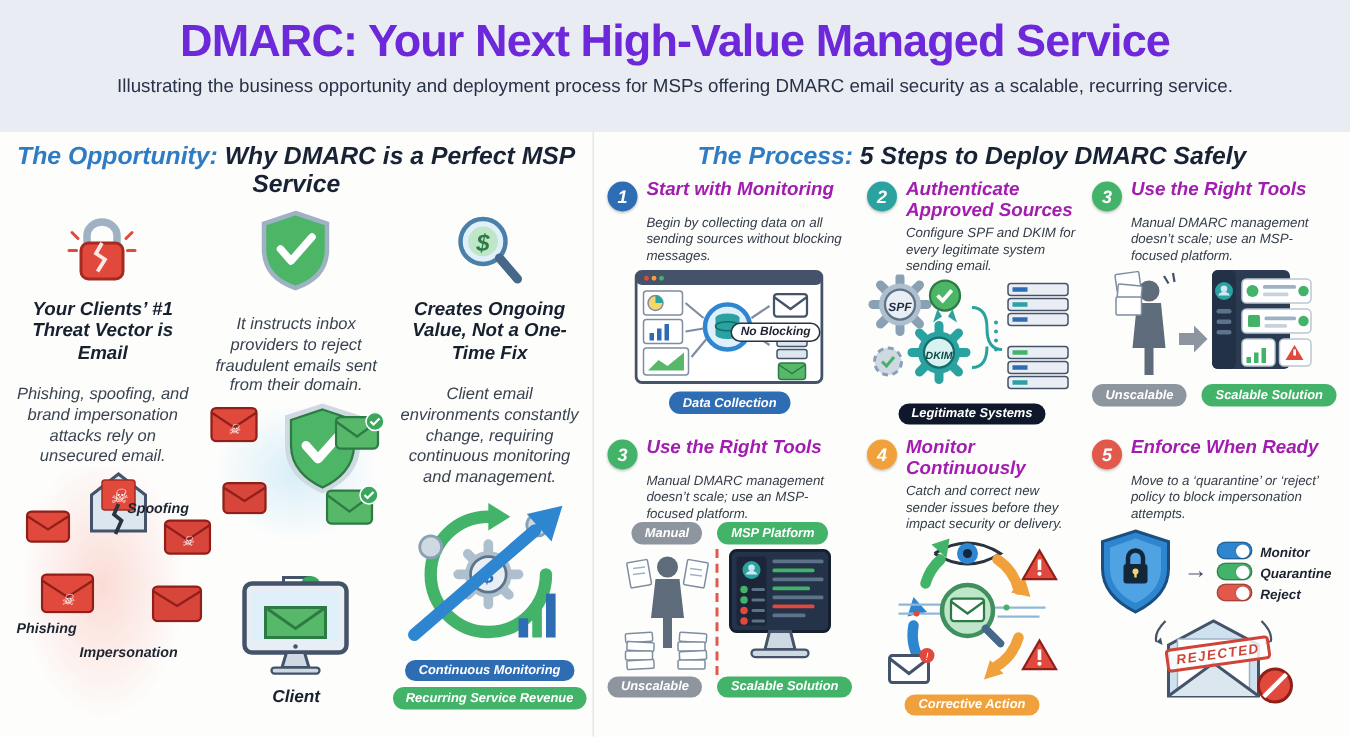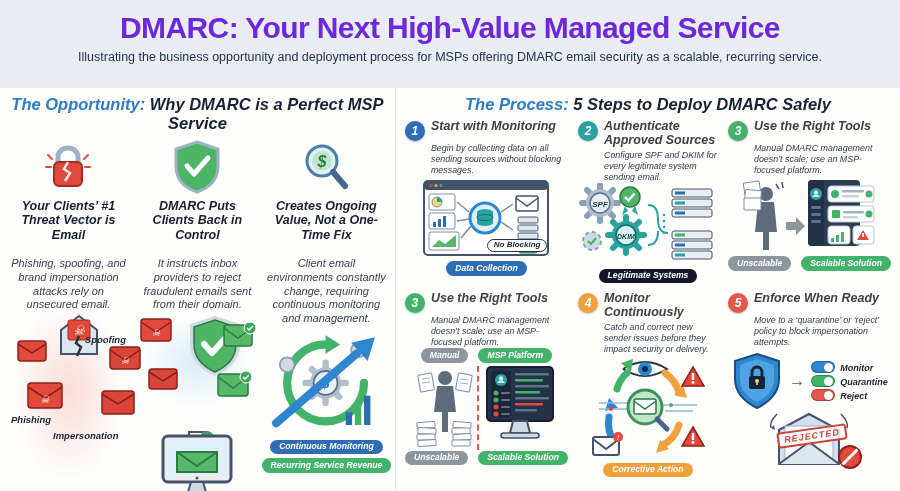--- a/index.html
+++ b/index.html
@@ -44,24 +44,24 @@
   .pill-outline { background:#fff; color:#1d2430; border:1.5px solid #2a3340; font-size:8px; padding:1.5px 6px; }
   .pill-stack { display:flex; flex-direction:column; gap:4px; align-items:center; margin-top:2px; }
   
   .steps-grid { display:grid; grid-template-columns:repeat(3,1fr); grid-template-rows:172px 196px; }
   .step { padding:2px 5px; position:relative; }
   .step-head { display:flex; gap:6px; align-items:flex-start; }
   .step-num { width:20px; height:20px; border-radius:50%; color:#fff; font-weight:bold; font-size:12px;
     display:flex; align-items:center; justify-content:center; flex:none; margin-top:1px;
     box-shadow:0 1px 2px rgba(0,0,0,0.25); }
   .n1{background:#2e6db4;} .n2{background:#2aa3a0;} .n3{background:#43b36a;} .n4{background:#f0a13b;} .n5{background:#e2584a;}
-  .step-title { font-size:12.5px; font-weight:bold; color:#404040; line-height:1.1; }
+  .step-title { font-size:12.5px; font-weight:bold; color:#a21caf; line-height:1.1; }
   .step-body { font-size:8.9px; color:#333c48; line-height:1.25; margin:2px 0 0 26px; }
   .illus-center { display:flex; flex-direction:column; align-items:center; }
-  .tag-noblock { position:absolute; right:2px; bottom:4px; }
+  .tag-noblock { position:absolute; right:2px; bottom:28px; }
   .win-wrap { position:relative; margin-top:4px; }
   .toggle-row { display:flex; align-items:flex-end; gap:5px; margin:2px 0; }
   .toggle { width:24px; height:12px; border-radius:6px; position:relative; flex:none; border:1px solid rgba(0,0,0,0.25); }
   .toggle .knob { position:absolute; top:1px; width:9px; height:9px; border-radius:50%; background:#fff; box-shadow:0 0 1px rgba(0,0,0,0.4); }
   .knob-right { right:1px; } 
   .t-blue{background:#2e86d1;} .t-green{background:#43b36a;} .t-red{background:#e2584a;}
   .toggle-label { font-size:9px; font-weight:bold; color:#1d2430; }
   .stamp { display:inline-block; border:2px solid #cf4437; color:#cf4437; font-size:9px; font-weight:bold;
     letter-spacing:1px; padding:1px 5px; transform:rotate(-8deg); border-radius:3px; background:rgba(255,255,255,0.85); }
   .dashed-div { border-left:2px dashed #e2584a; height:84px; margin:0 4px; }
@@ -143,21 +143,20 @@
         </div>
       </div>
 
       <div class="opp-col">
         <div class="opp-icon">
           <svg width="50" height="54" viewBox="0 0 50 54">
             <path d="M25 2 L46 9 V26 C46 40 37 48 25 52 C13 48 4 40 4 26 V9 Z" fill="#4cb566" stroke="#9fb2c4" stroke-width="3"></path>
             <path d="M15 26 L22 34 L36 18" fill="none" stroke="#fff" stroke-width="5" stroke-linecap="round" stroke-linejoin="round"></path>
           </svg>
         </div>
-        <div class="opp-title">DMARC Puts Clients Back in Control</div>
         <div class="opp-body">It instructs inbox providers to reject fraudulent emails sent from their domain.</div>
         <div class="shield-illus">
           <span class="env" style="left:2px; top:6px;">
             <svg width="32" height="24" viewBox="0 0 32 24">
                 <rect x="1" y="1" width="30" height="22" rx="3" fill="#e0493c" stroke="#8f1f18" stroke-width="1.5"></rect>
                 <path d="M1 4 L16 14 L31 4" fill="none" stroke="#8f1f18" stroke-width="1.5"></path>
                 <text x="16" y="18" font-size="9" text-anchor="middle" fill="#fff">☠</text>
               </svg>
           </span>
           <span class="env" style="left:10px; top:56px;">

